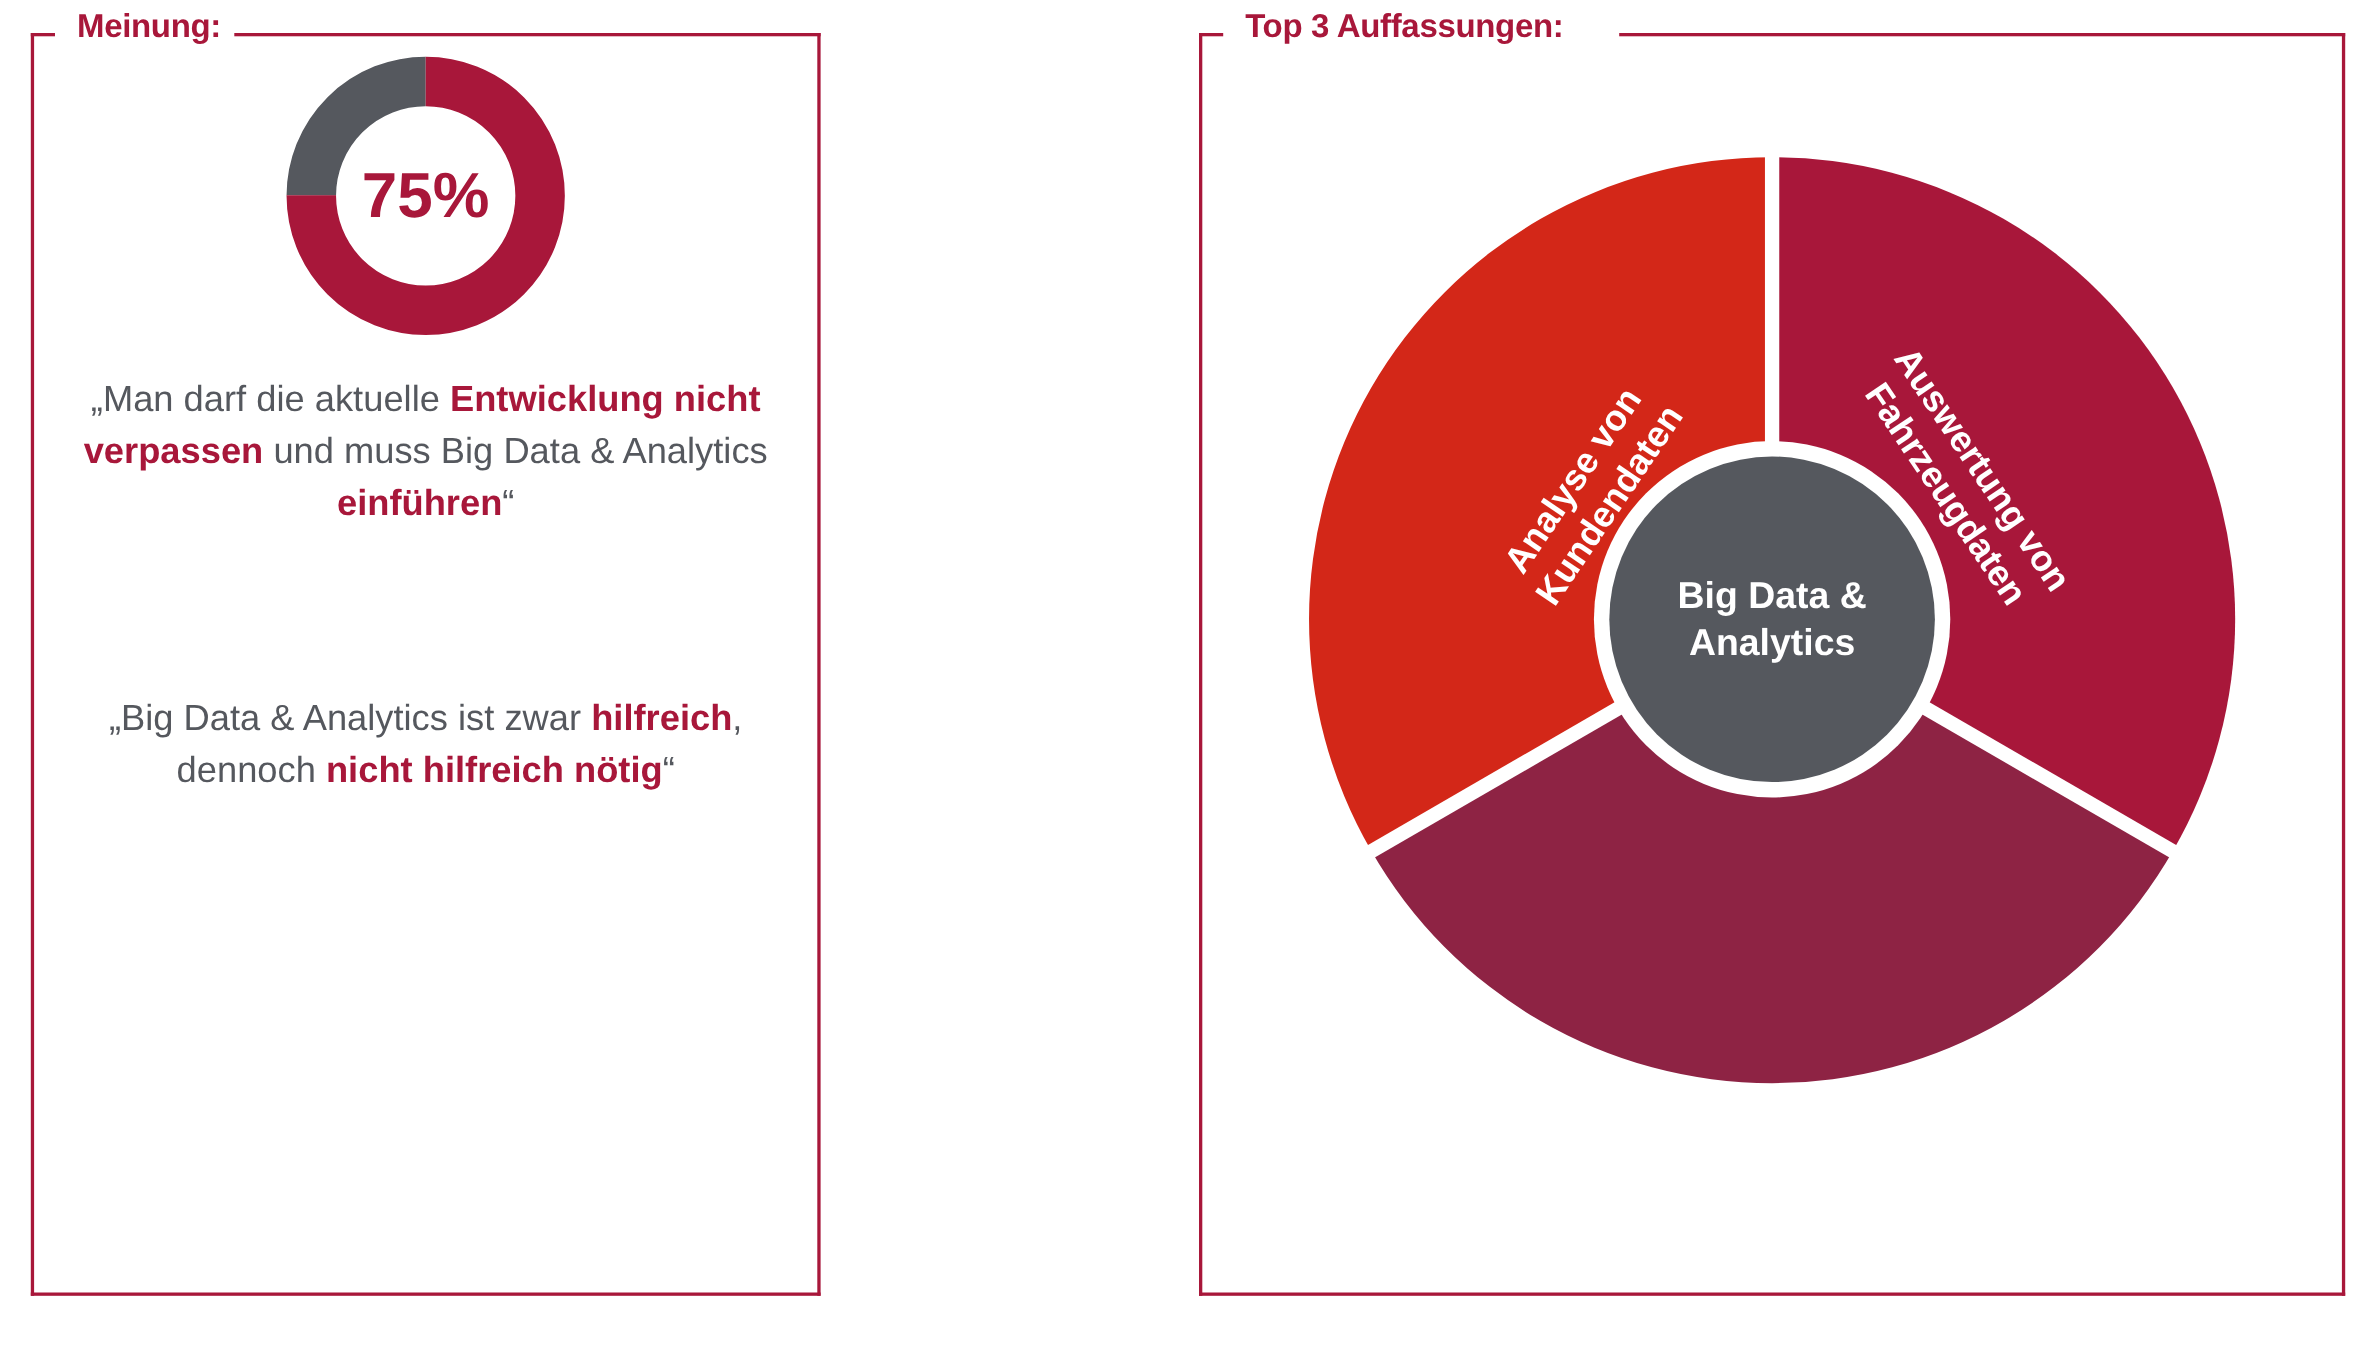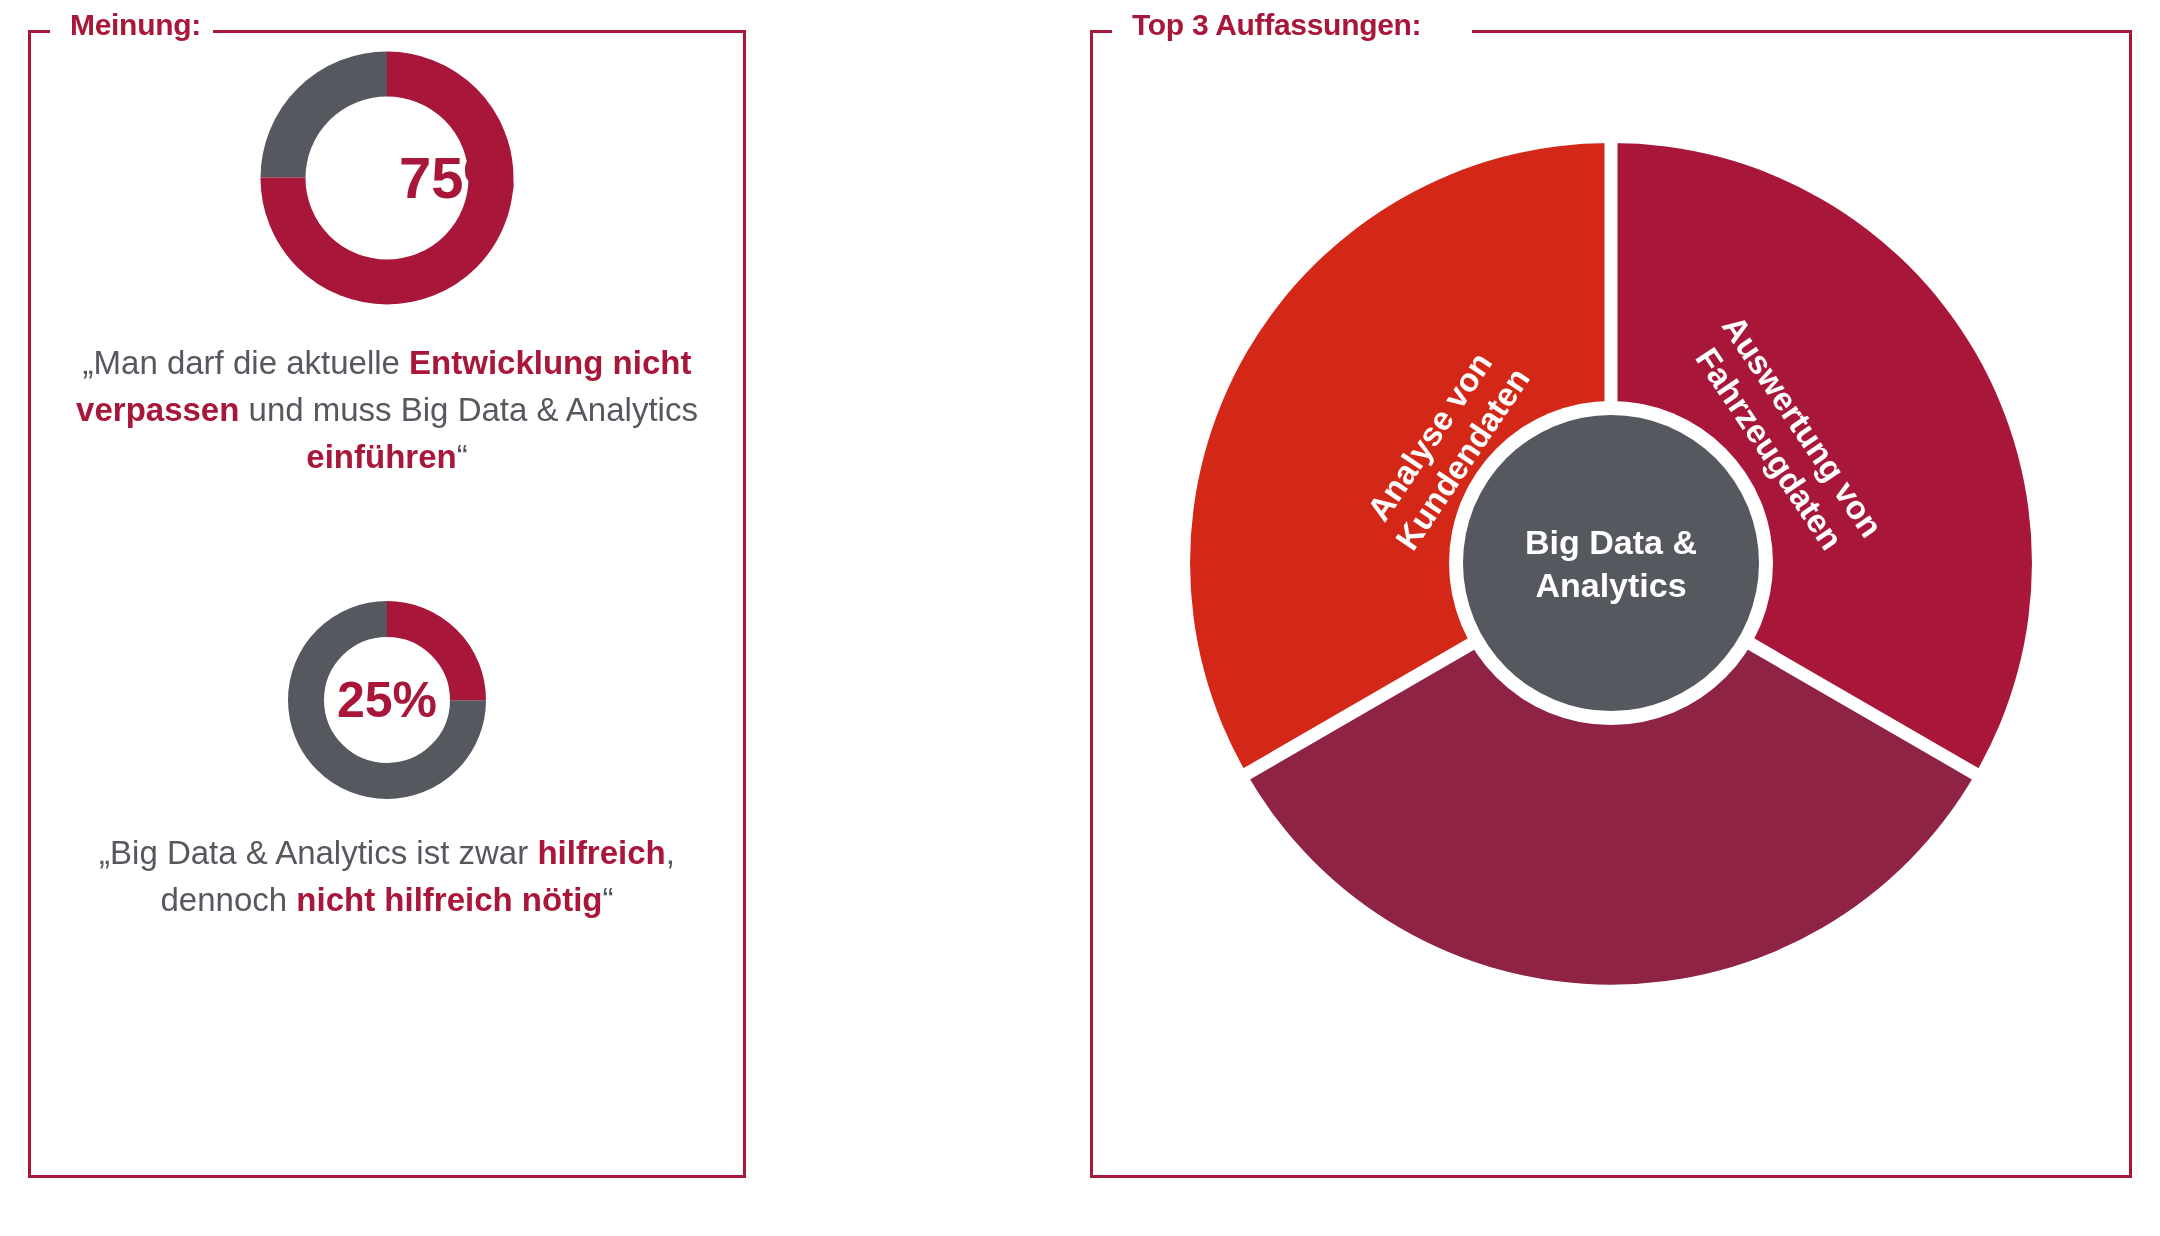--- a/index.html
+++ b/index.html
@@ -137,42 +137,33 @@
 
 <div class="stage">
 
   <section class="panel" id="panel-left">
     <div class="panel-frame"></div>
     <div class="frame-top-left" style="width:22px;"></div>
     <div class="frame-top-right" style="width:538px;"></div>
     <div class="panel-title" style="left:30px;">Meinung:</div>
 
     <div class="donut-block" style="top:20px;">
-      <div class="donut-wrap" style="width:256px;height:256px;text-align:right;">
+      <div class="donut-wrap" style="width:256px;height:256px;">
         <svg width="256" height="256" viewBox="0 0 256 256">
 
           <circle cx="128" cy="128" r="104" fill="none" stroke="#55585E" stroke-width="45" stroke-dasharray="163.4 490.1" transform="rotate(-90 128 128)" stroke-dashoffset="163.4"></circle>
 
           <circle cx="128" cy="128" r="104" fill="none" stroke="#A8173A" stroke-width="45" stroke-dasharray="490.1 653.5" transform="rotate(-90 128 128)"></circle>
         </svg>
         <div class="donut-value" style="font-size:58px;">75%</div>
       </div>
       <div class="quote" style="font-size:33px;margin-top:34px;"><span>„Man darf die aktuelle </span><span class="hl">Entwicklung nicht verpassen</span><span> und muss Big Data &amp; Analytics </span><span class="hl">einführen</span><span>“</span></div>
     </div>
 
     <div class="donut-block" style="top:570px;">
-      <div class="donut-wrap" style="width:200px;height:200px;">
-        <svg width="200" height="200" viewBox="0 0 200 200">
-
-          <circle cx="100" cy="100" r="81" fill="none" stroke="#55585E" stroke-width="36" stroke-dasharray="381.7 508.9" transform="rotate(-90 100 100)" stroke-dashoffset="-127.2"></circle>
-
-          <circle cx="100" cy="100" r="81" fill="none" stroke="#A8173A" stroke-width="36" stroke-dasharray="127.2 508.9" transform="rotate(-90 100 100)"></circle>
-        </svg>
-        <div class="donut-value" style="font-size:50px;">25%</div>
-      </div>
       <div class="quote" style="font-size:33px;margin-top:30px;"><span>„Big Data &amp; Analytics ist zwar </span><span class="hl">hilfreich</span><span>, dennoch </span><span class="hl">nicht hilfreich nötig</span><span>“</span></div>
     </div>
   </section>
 
   <section class="panel" id="panel-right">
     <div class="panel-frame"></div>
     <div class="frame-top-left" style="width:22px;"></div>
     <div class="frame-top-right" style="width:660px;"></div>
     <div class="panel-title" style="left:30px;">Top 3 Auffassungen:</div>
 

